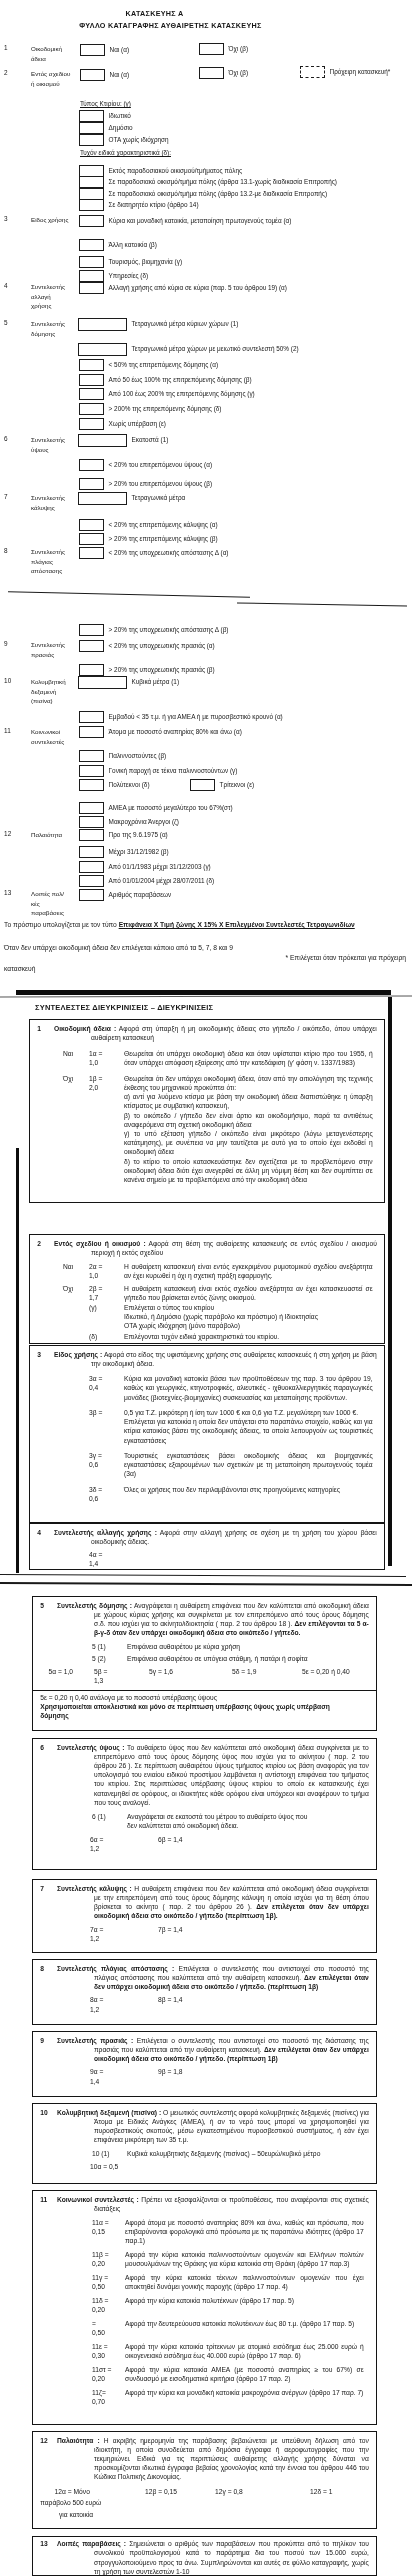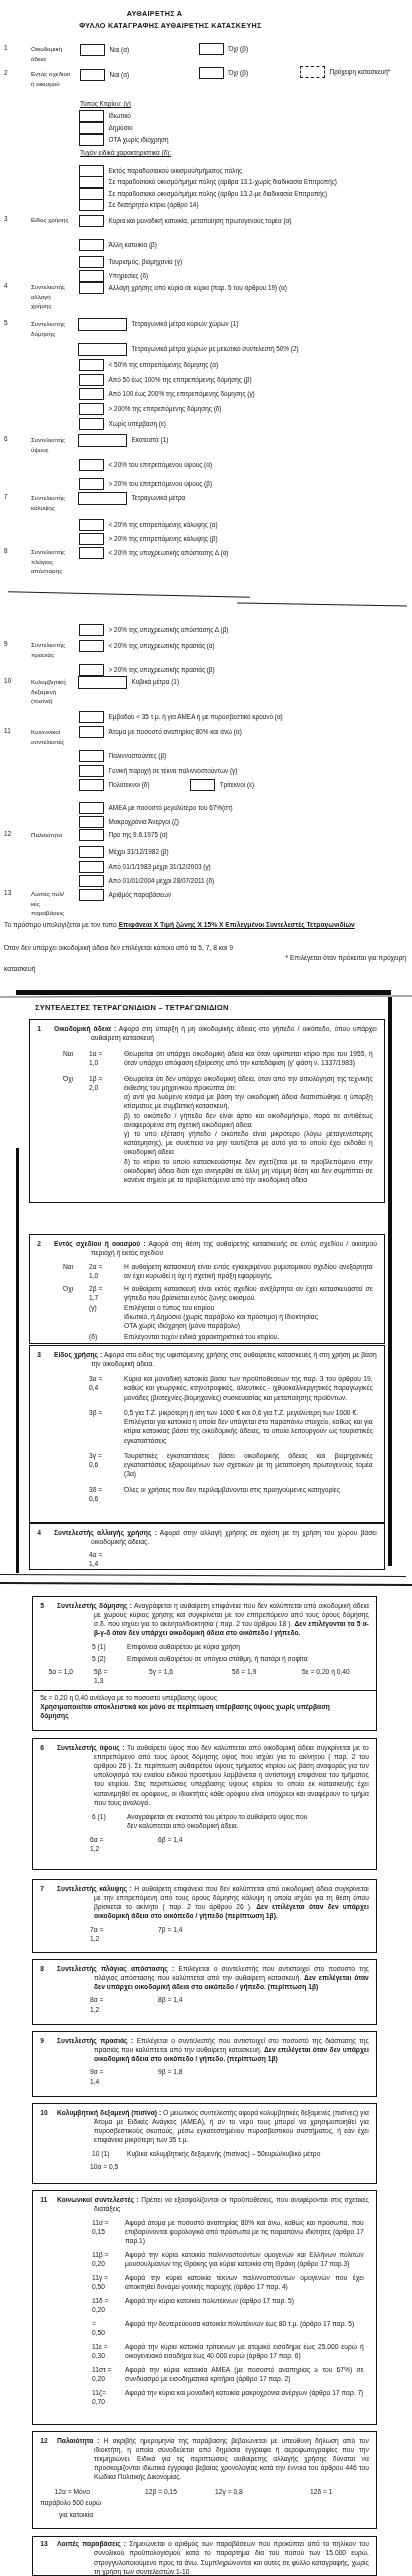--- a/index.html
+++ b/index.html
@@ -30,21 +30,21 @@
   .crow{position:relative;}
   .cpair{position:absolute;top:0;white-space:pre;}
   .line{position:absolute;background:#1a1a1a;}
   .bar{position:absolute;background:#0d0d0d;}
 </style>
 </head>
 <body>
 
 <div id="page">
 
-  <div class="abs title" style="left:0;top:9.3px;">ΑΥΘΑΙΡΕΤΗΣ Α</div>
+  <div class="abs title" style="left:0;top:9.3px;">ΚΑΤΑΣΚΕΥΗΣ Α</div>
   <div class="abs title" style="left:16px;top:20.6px;">ΦΥΛΛΟ ΚΑΤΑΓΡΑΦΗΣ ΑΥΘΑΙΡΕΤΗΣ ΚΑΤΑΣΚΕΥΗΣ</div>
 
   <div class="abs inum" style="left:4.1px;top:44px;">1</div>
   <div class="abs ilabel" style="left:31px;top:44px;">Οικοδομική άδεια</div>
   <div class="abs inum" style="left:4.1px;top:69px;">2</div>
   <div class="abs ilabel" style="left:31px;top:69px;">Εντός σχεδίου ή οικισμού</div>
   <div class="abs inum" style="left:4.1px;top:215px;">3</div>
   <div class="abs ilabel" style="left:31px;top:215px;">Είδος χρήσης</div>
   <div class="abs inum" style="left:4.1px;top:282px;">4</div>
   <div class="abs ilabel" style="left:31px;top:282px;">Συντελεστής αλλαγή χρήσης</div>
@@ -279,21 +279,21 @@
   <div class="line" style="left:7.7px;top:594px;width:242px;height:1px;transform:rotate(1.3deg);"></div>
   <div class="line" style="left:237px;top:604px;width:170px;height:1px;transform:rotate(1.0deg);"></div>
 
   <div class="abs fnote" style="left:4.1px;top:920px;width:361px;"><span>Το πρόστιμο υπολογίζεται με τον τύπο </span><span class="bu">Επιφάνεια Χ Τιμή ζώνης Χ 15% Χ Επιλεγμένοι Συντελεστές Τετραγωνιδίων</span></div>
   <div class="abs fnote" style="left:4.1px;top:943px;width:371px;">Όταν δεν υπάρχει οικοδομική άδεια δεν επιλέγεται κάποιο από τα 5, 7, 8 και 9</div>
   <div class="abs fnote" style="left:0;top:953px;width:406px;text-align:right;">* Επιλέγεται όταν πρόκειται για πρόχειρη</div>
   <div class="abs fnote" style="left:4.1px;top:964px;">κατασκευή</div>
 
   <div class="bar" style="left:15.5px;top:990px;width:375px;height:4.6px;"></div>
   <div class="line" style="left:0;top:996px;width:412px;height:1px;background:#555;transform:rotate(-0.15deg);"></div>
-  <div class="abs clarhead" style="left:35px;top:1003px;">ΣΥΝΤΕΛΕΣΤΕΣ ΤΕΤΡΑΓΩΝΙΔΙΩΝ – ΤΕΤΡΑΓΩΝΙΔΙΩΝ</div>
+  <div class="abs clarhead" style="left:35px;top:1003px;">ΣΥΝΤΕΛΕΣΤΕΣ ΔΙΕΥΚΡΙΝΙΣΕΙΣ – ΔΙΕΥΚΡΙΝΙΣΕΙΣ</div>
 
   <div class="bar" style="left:388px;top:997px;width:4.1px;height:569px;"></div>
   <div class="bar" style="left:15.5px;top:1148px;width:3.1px;height:425px;"></div>
 
   <div class="xbox" style="left:29px;top:1019px;width:354px;height:182px;">
     <span class="bnum">1</span>
     <div class="bhead"><span class="btitle">Οικοδομική άδεια :</span> <span>Αφορά στη ύπαρξη ή μη οικοδομικής άδειας στο γήπεδο / οικόπεδο, όπου υπάρχει αυθαίρετη κατασκευή</span></div>
     <div class="brow" style="margin-top:6.7px;">
         <span class="bpre">Ναι</span>
         <span class="bcode">1α  =

